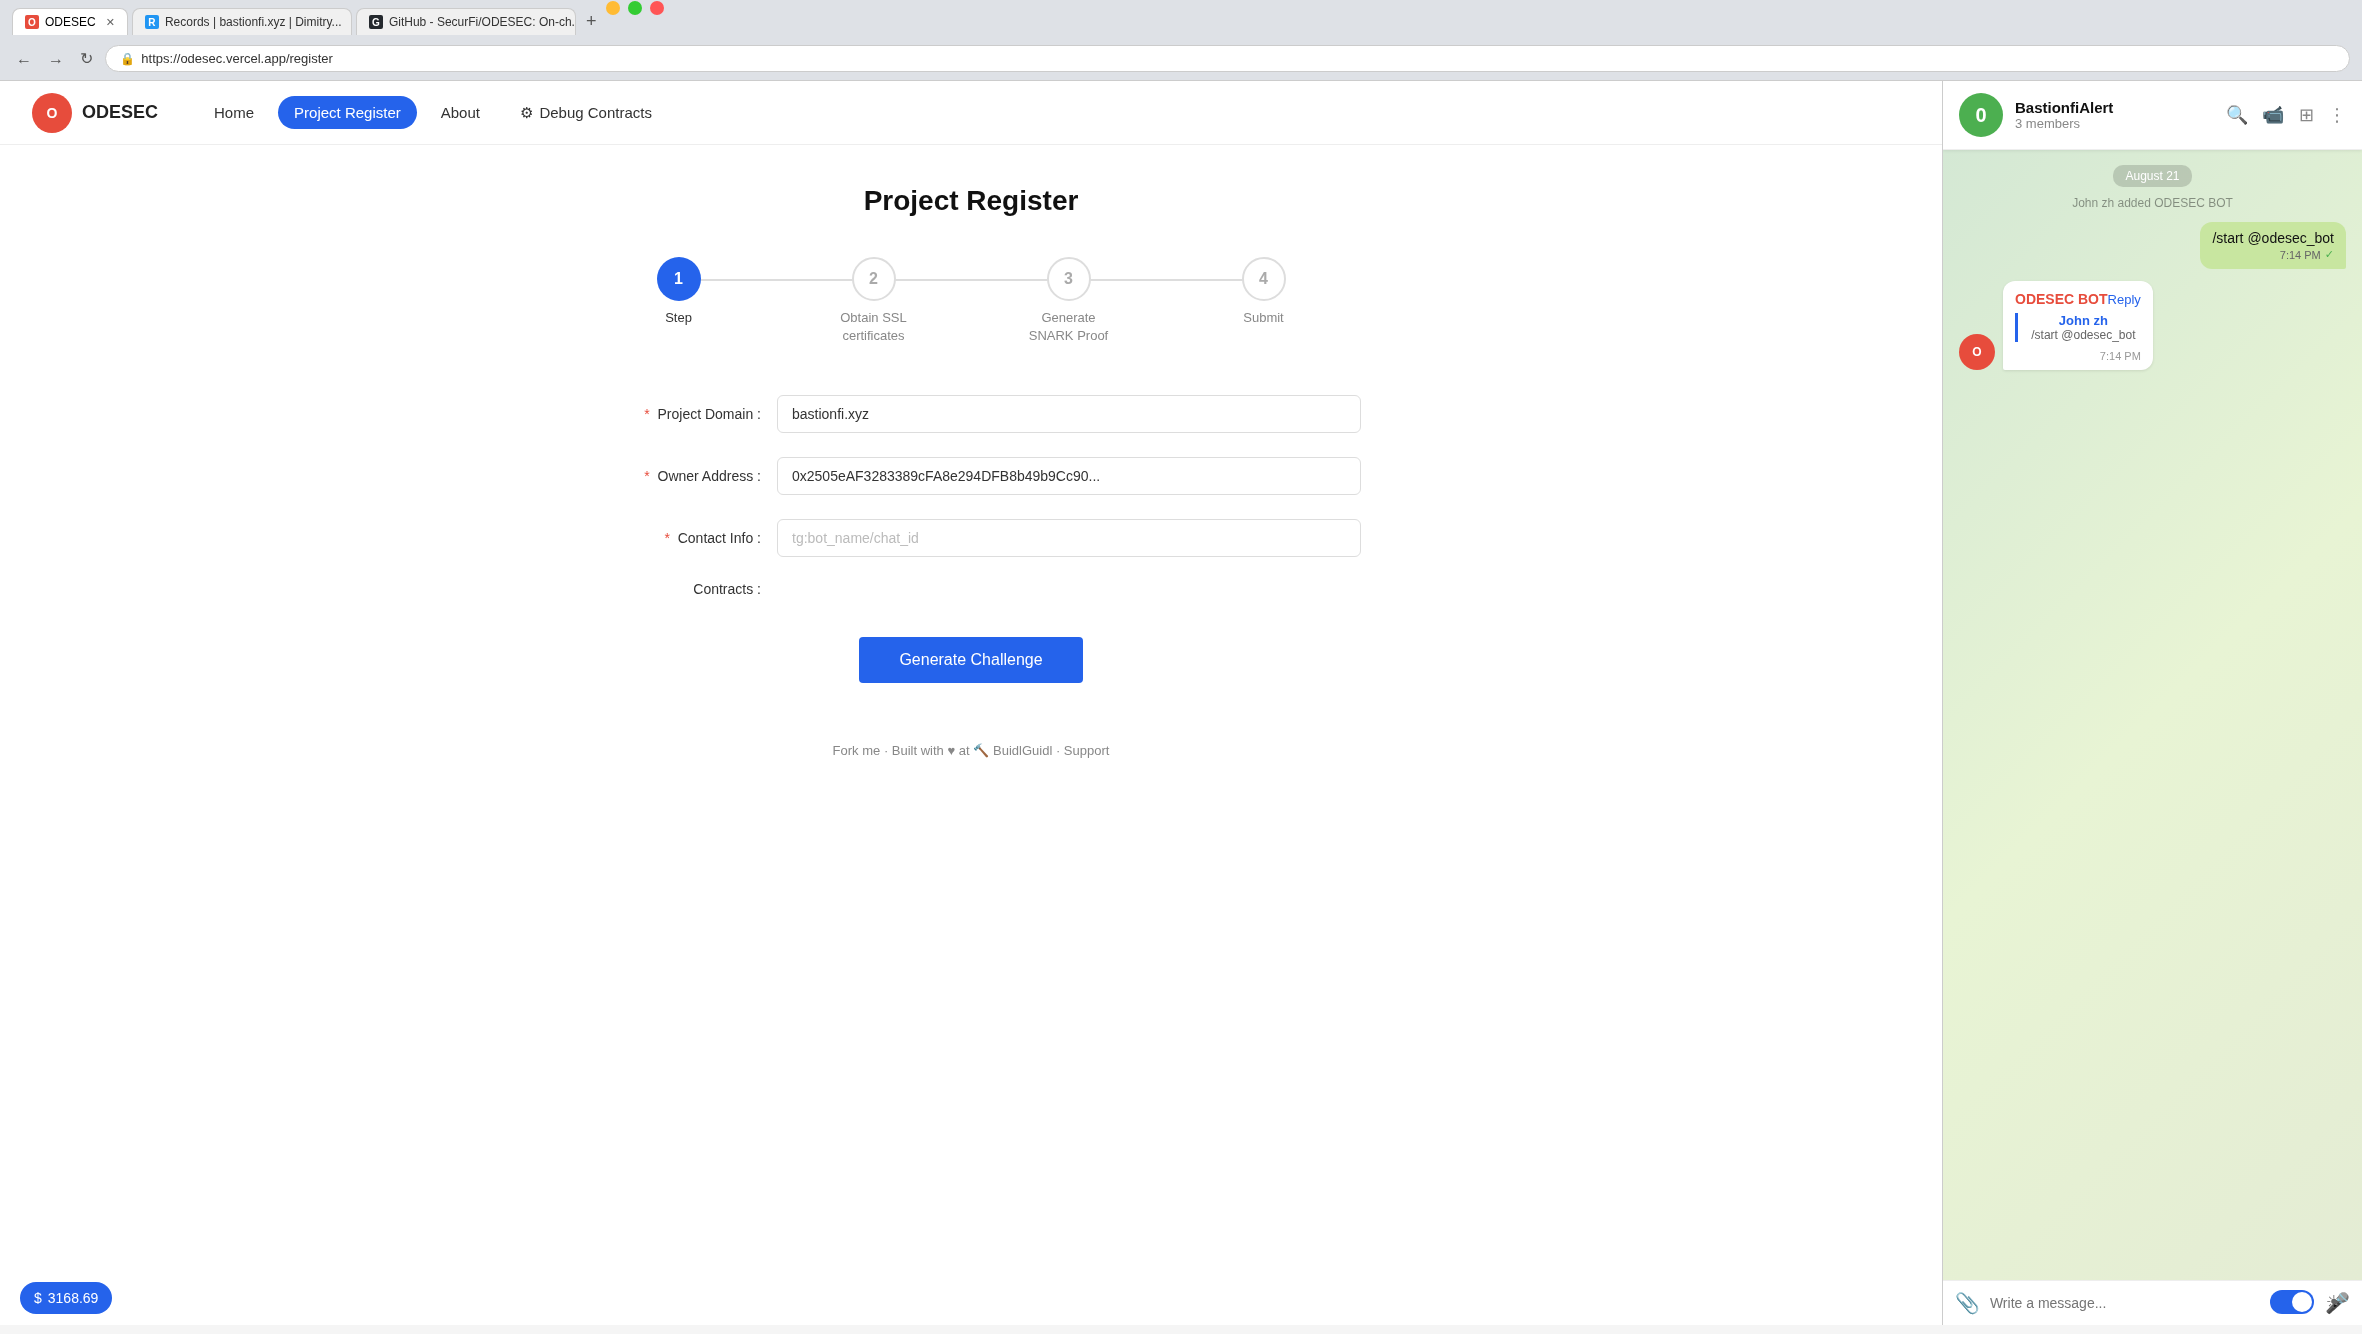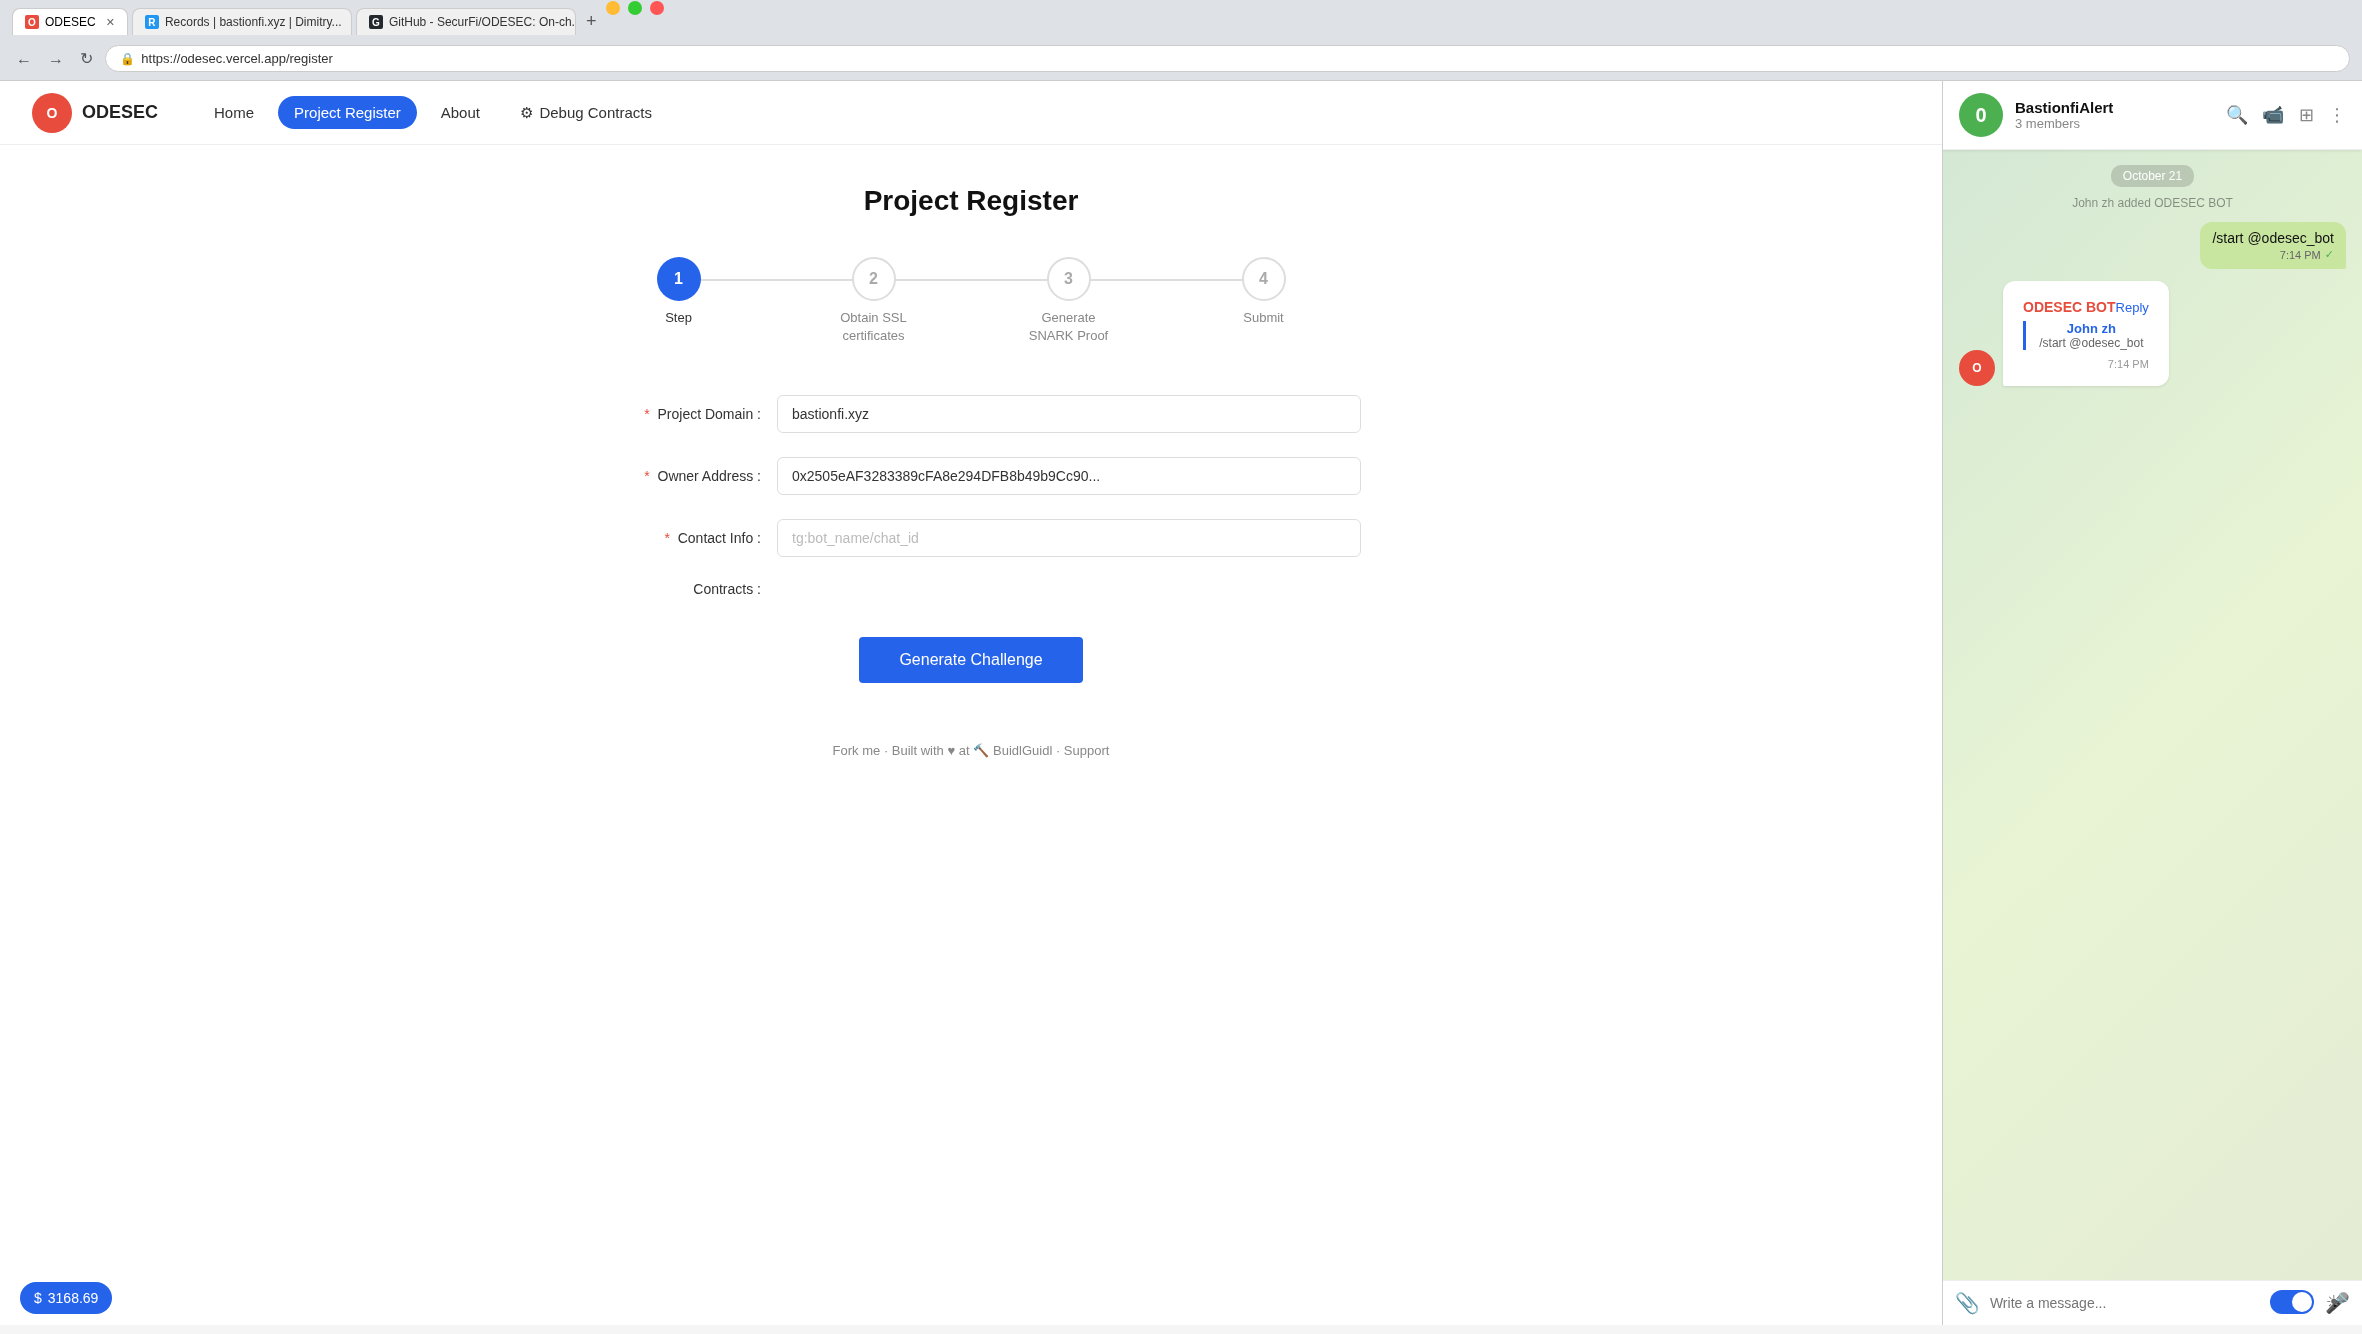--- a/index.html
+++ b/index.html
@@ -420,21 +420,21 @@
     .tg-check { color: #4caf50; }
 
     
     .tg-msg-left {
       display: flex;
       justify-content: flex-start;
     }
     .tg-bubble-left {
       background: #fff;
       border-radius: 12px 12px 12px 2px;
-      padding: 8px;
+      padding: 0;
       max-width: 85%;
       font-size: 14px;
       color: #111;
       overflow: hidden;
       box-shadow: 0 1px 3px rgba(0,0,0,0.1);
     }
     .tg-bot-header {
       padding: 10px 12px 6px;
       font-weight: 600;
       color: #e74c3c;
@@ -644,21 +644,21 @@
         <button class="tg-action-btn">🔍</button>
         <button class="tg-action-btn">📹</button>
         <button class="tg-action-btn">⊞</button>
         <button class="tg-action-btn">⋮</button>
       </div>
     </div>
 
     <div class="tg-chat">
 
       <div class="tg-date-badge">
-        <span>October 21</span>
+        <span>August 21</span>
       </div>
 
       <div class="tg-system-msg">John zh added ODESEC BOT</div>
 
       <div class="tg-msg-right">
         <div class="tg-bubble-right">
           <span>/start @odesec_bot</span>
           <div class="tg-msg-meta">
             <span>7:14 PM</span>
             <span class="tg-check">✓</span>

